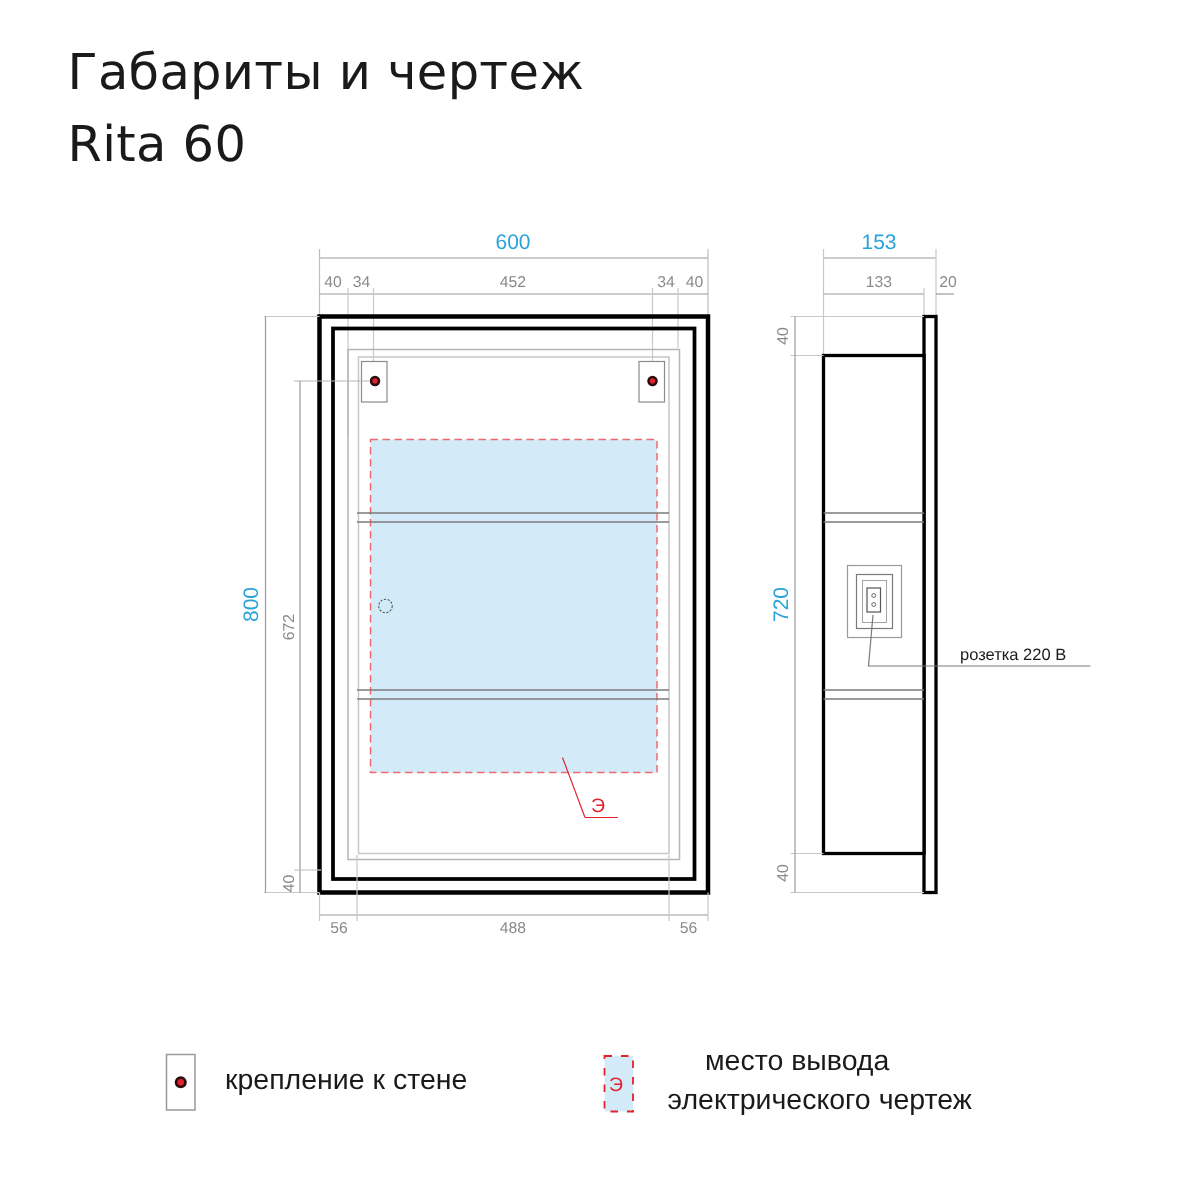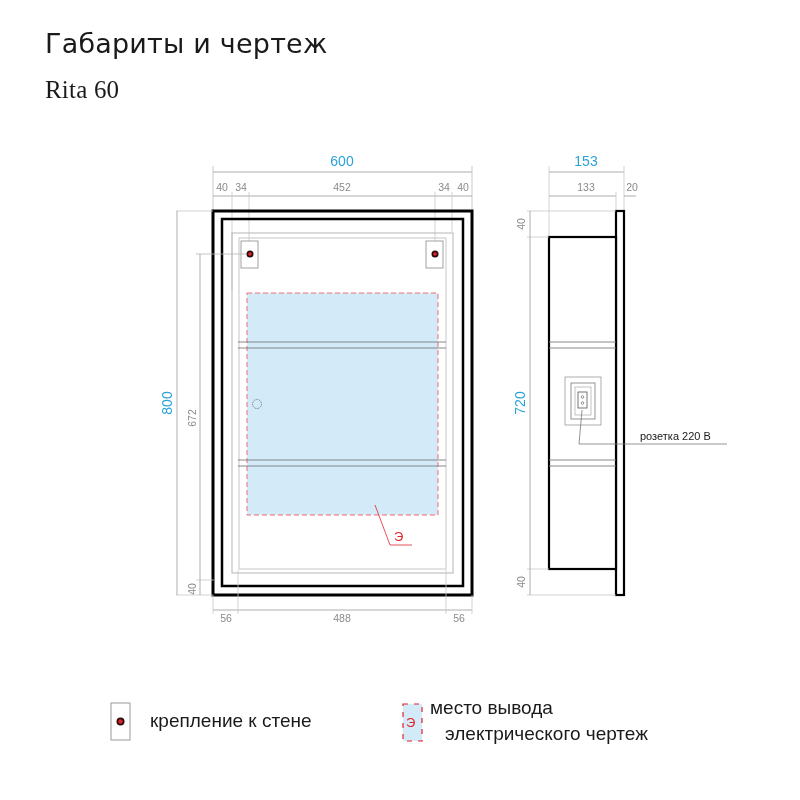--- a/index.html
+++ b/index.html
@@ -1,19 +1,19 @@
 <!DOCTYPE html>
 <html><head>
 <meta charset="utf-8">
 <style>
   html, body { margin: 0; padding: 0; background: #ffffff; }
   body { width: 800px; height: 800px; position: relative; overflow: hidden; font-family: "DejaVu Sans", sans-serif; }
   .title { position: absolute; left: 45px; color: #1a1a1a; font-family: "DejaVu Sans", sans-serif; font-weight: 500; letter-spacing: 0.2px; }
-  .title.l1 { top: 28px; font-size: 27px; }
-  .title.l2 { top: 76px; font-size: 25px; font-family: Liberation Serif, serif; }
+  .title.l1 { top: 28px; font-size: 33px; }
+  .title.l2 { top: 76px; font-size: 33px; }
   svg { position: absolute; left: 0; top: 0; }
   .dim { font-family: "Liberation Sans", sans-serif; fill: #8a8a8a; font-size: 10.5px; }
   .dim-main { font-family: "Liberation Sans", sans-serif; fill: #2aa3d9; font-size: 14px; }
   .lbl { font-family: "Liberation Sans", sans-serif; fill: #1a1a1a; font-size: 11px; }
   .red-lbl { font-family: "Liberation Sans", sans-serif; fill: #e0232b; font-size: 13px; }
   .legend-text { position: absolute; font-family: "Liberation Sans", sans-serif; color: #1a1a1a; font-size: 19px; line-height: 22px; }
 </style>
 </head>
 <body>
 
@@ -162,14 +162,14 @@
     <circle cx="120.5" cy="721.5" r="4" fill="#2b0b0b"></circle>
     <circle cx="120.5" cy="721.5" r="2.2" fill="#e0232b"></circle>
   </g>
   <g>
     <rect x="403" y="704" width="19" height="37" fill="#d3ebf8" stroke="#e0232b" stroke-width="1.2" stroke-dasharray="5,6"></rect>
     <text class="red-lbl" x="406" y="727" font-size="14">Э</text>
   </g>
 </svg>
 
 <div class="legend-text" style="left:150px; top:710px;">крепление к стене</div>
-<div class="legend-text" style="left:430px; top:697px;">место вывода</div>
+<div class="legend-text" style="left:470px; top:697px;">место вывода</div>
 <div class="legend-text" style="left:445px; top:723px;">электрического чертеж</div>
 
 </body></html>

